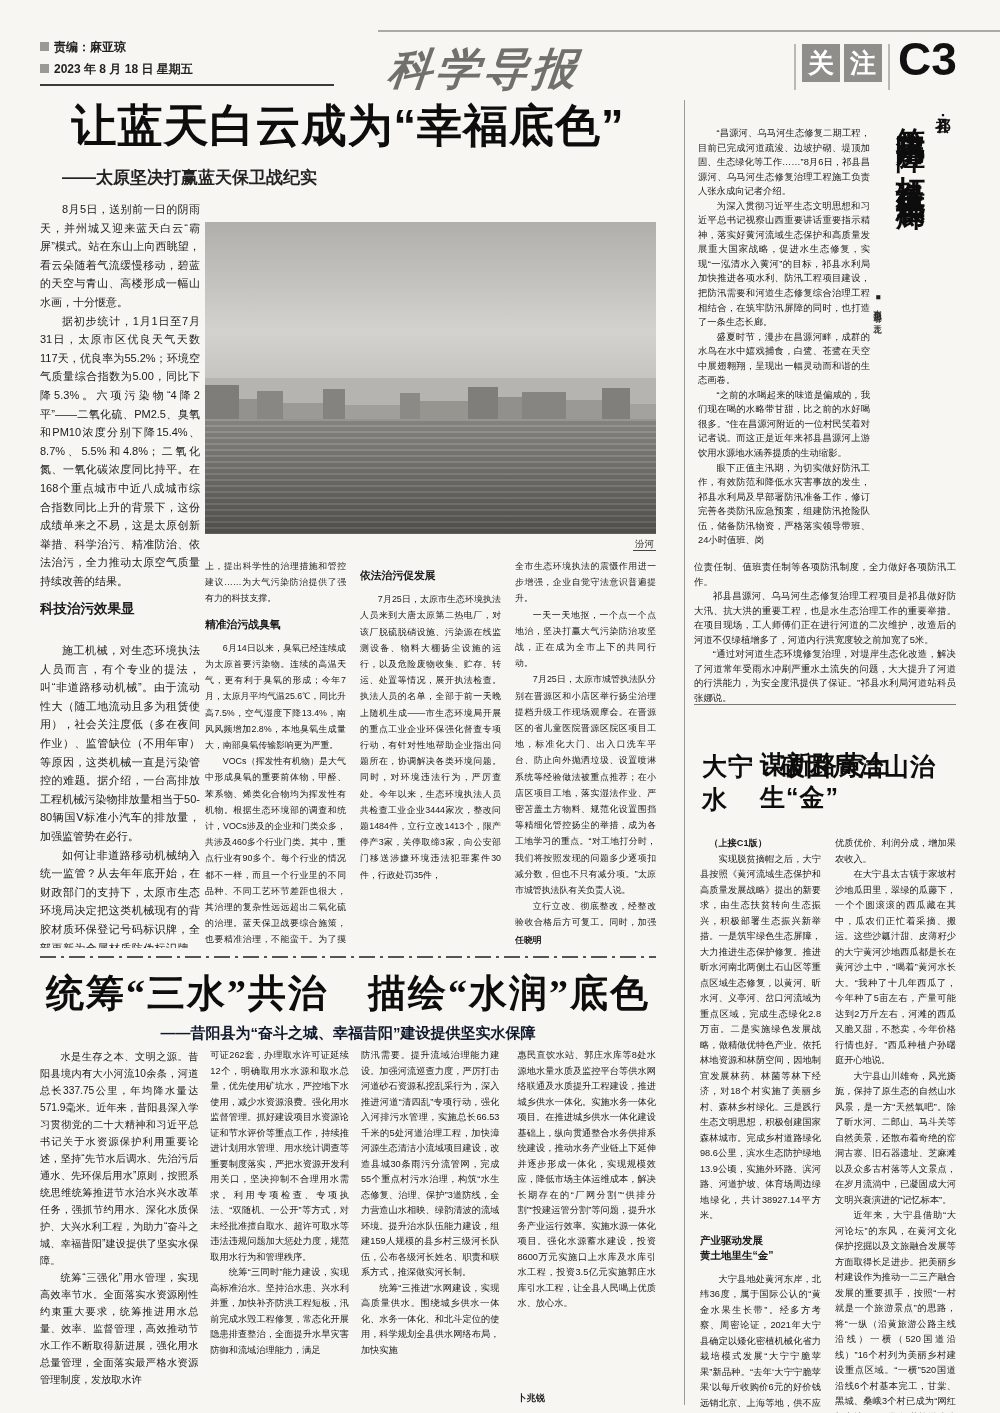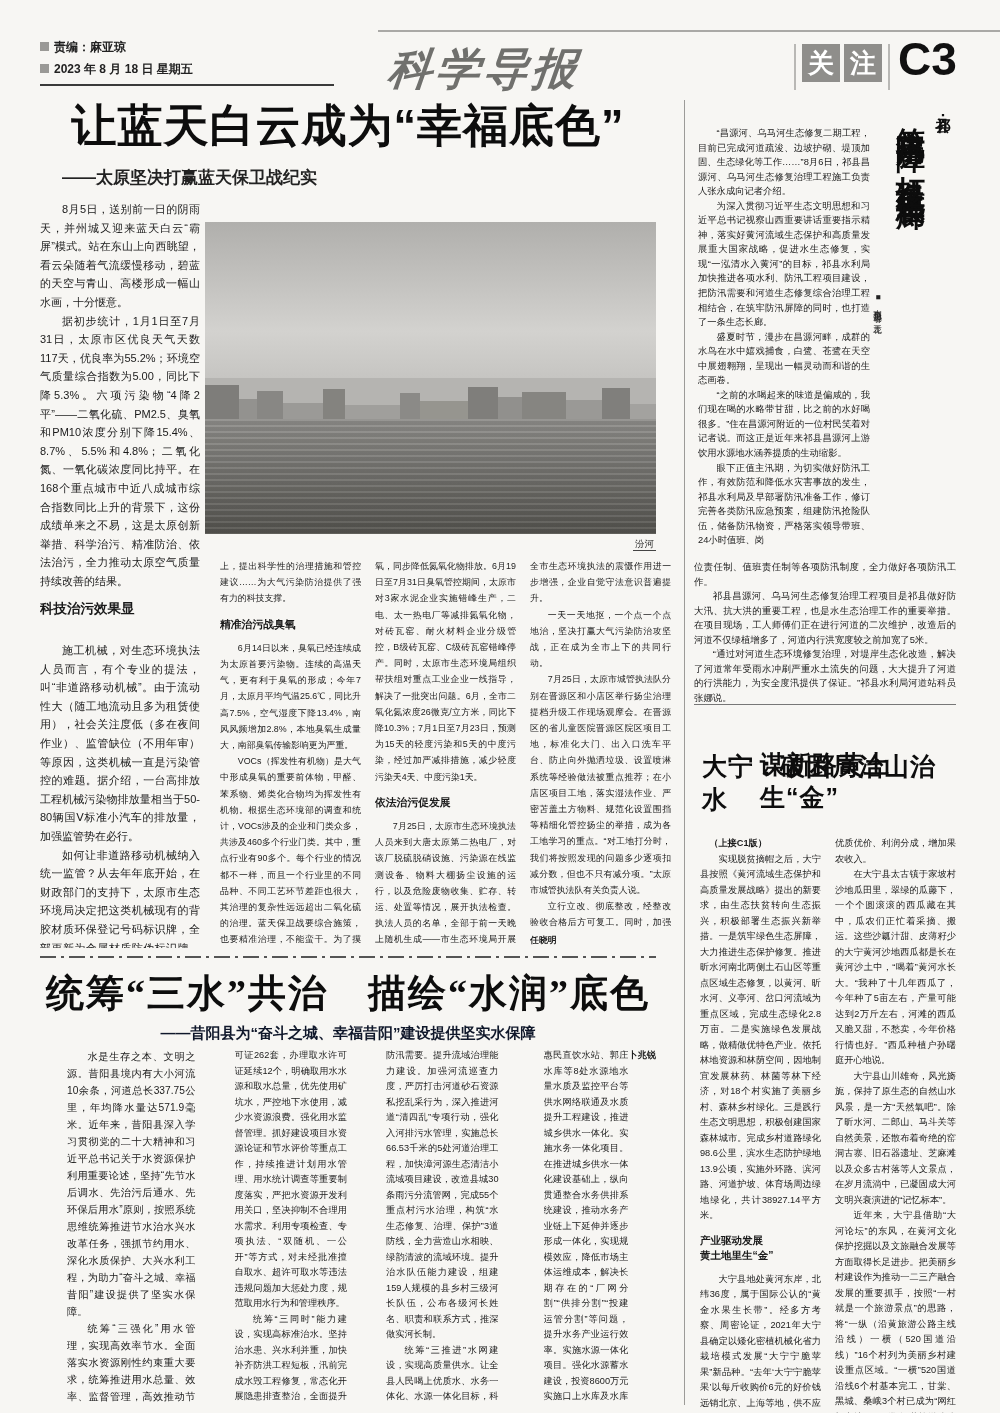--- a/index.html
+++ b/index.html
@@ -26,21 +26,21 @@
   .col1 .sechead{font-size:13.5px;font-weight:bold;text-indent:0;margin:10px 0 22px;}
   .photo{left:205px;top:222px;width:451px;height:312px;background:#bdbcb9;overflow:hidden;}
   .photo .sky{height:50%;background:linear-gradient(#b0afac,#d3d2cf 70%,#c6c5c2);}
   .photo .skyline{height:13%;display:flex;align-items:flex-end;background:#b5b4b1;}
   .photo .skyline i{display:block;}
   .photo .water{height:37%;background:linear-gradient(#8f8e8b,#55544f);position:relative;}
   .photo .water:after{content:"";position:absolute;inset:0;
       background:repeating-linear-gradient(180deg,rgba(255,255,255,.07) 0 2px,rgba(0,0,0,.08) 2px 6px);}
   .caption{left:205px;top:538px;width:451px;text-align:right;font-size:9.5px;color:#222;}
   .caption span{border-bottom:1px solid #444;padding:0 2px 1px;}
-  .cols234{left:220px;top:558px;width:451px;height:390px;display:flex;gap:14px;}
+  .cols234{left:205px;top:558px;width:451px;height:390px;display:flex;gap:14px;}
   .cols234 .c{width:141px;height:100%;overflow:hidden;font-size:8.9px;line-height:16.2px;}
   .cols234 .sechead{font-size:10.8px;font-weight:bold;text-indent:0;margin:9px 0 8px;}
   .c4wrap{display:flex;flex-direction:column;}
   .c4wrap .fill{flex:1;overflow:hidden;}
   .author-line{text-align:right;font-weight:bold;text-indent:0 !important;}
   
   .vrule{left:684px;top:100px;width:1px;height:1305px;background:#9c9b98;}
   .qx-upper{left:698px;top:126px;width:172px;height:424px;font-size:9.3px;line-height:14.55px;overflow:hidden;}
   .qx-wide{left:694px;top:560px;width:262px;height:142px;font-size:9.4px;line-height:14.55px;overflow:hidden;}
   .qx-byline{left:872px;top:292px;height:130px;writing-mode:vertical-rl;font-size:8.5px;color:#222;letter-spacing:1px;}
@@ -57,24 +57,24 @@
   .dn-sub2{font-size:10.5px;font-weight:bold;text-indent:0 !important;margin-bottom:8px !important;}
   
   .b-divider{left:40px;top:956px;width:616px;height:2px;
      background:repeating-linear-gradient(90deg,#555 0 16px,transparent 16px 21px,#555 21px 24px,transparent 24px 29px);}
   .b-title{left:40px;top:968px;width:616px;text-align:center;font-family:"Liberation Serif",serif;
            font-weight:900;font-size:38px;color:#0d0d0d;letter-spacing:2px;}
   .b-deck{left:40px;top:1024px;width:616px;text-align:center;font-size:15px;font-weight:bold;color:#0f172a;}
   .b-cols{left:40px;top:1048px;width:616px;height:358px;display:flex;}
   .b-c1{width:160px;font-size:10.2px;line-height:17px;margin-right:12px;}
   .b-c{width:140px;font-size:9.2px;line-height:15.5px;}
-  .b-c1,.b-c{height:100%;overflow:hidden;margin-left:27px;}
+  .b-c1,.b-c{height:100%;overflow:hidden;}
   .b-gap{margin-right:12px;}
   .b-gap2{margin-right:18px;}
-  .b-c4wrap{display:flex;flex-direction:row;}
+  .b-c4wrap{display:flex;flex-direction:column;}
 </style>
 </head>
 <body>
 
 <div class="page">
 
   <div class="abs hd-left">
     <div><span class="sq"></span><span>责编：麻亚琼</span></div>
     <div><span class="sq"></span><span>2023 年 8 月 18 日  星期五</span></div>
   </div>
@@ -125,21 +125,20 @@
   <div class="abs caption"><span>汾河</span></div>
 
   <div class="abs cols234">
     <div class="c coltext">
       <p style="text-indent:0;">上，提出科学性的治理措施和管控建议……为大气污染防治提供了强有力的科技支撑。</p>
       <p class="sechead">精准治污战臭氧</p>
       <p>6月14日以来，臭氧已经连续成为太原首要污染物。连续的高温天气，更有利于臭氧的形成；今年7月，太原月平均气温25.6℃，同比升高7.5%，空气湿度下降13.4%，南风风频增加2.8%，本地臭氧生成量大，南部臭氧传输影响更为严重。</p>
       <p>VOCs（挥发性有机物）是大气中形成臭氧的重要前体物，甲醛、苯系物、烯类化合物均为挥发性有机物。根据生态环境部的调查和统计，VOCs涉及的企业和门类众多，共涉及460多个行业门类。其中，重点行业有90多个。每个行业的情况都不一样，而且一个行业里的不同品种、不同工艺环节差距也很大，其治理的复杂性远远超出二氧化硫的治理。蓝天保卫战要综合施策，也要精准治理，不能蛮干。为了摸清VOCs的家底，太原市组织专家对企业逐一排查，分行业建立治理台账。</p>
     </div>
     <div class="c coltext">
-      <p style="text-indent:0;">氧，同步降低氮氧化物排放。6月19日至7月31日臭氧管控期间，太原市对3家水泥企业实施错峰生产，二电、太一热电厂等减排氮氧化物，对砖瓦窑、耐火材料企业分级管控，B级砖瓦窑、C级砖瓦窑错峰停产。同时，太原市生态环境局组织帮扶组对重点工业企业一线指导，解决了一批突出问题。6月，全市二氧化氮浓度26微克/立方米，同比下降10.3%；7月1日至7月23日，预测为15天的轻度污染和5天的中度污染，经过加严减排措施，减少轻度污染天4天、中度污染1天。</p>
       <p class="sechead">依法治污促发展</p>
       <p>7月25日，太原市生态环境执法人员来到大唐太原第二热电厂，对该厂脱硫脱硝设施、污染源在线监测设备、物料大棚扬尘设施的运行，以及危险废物收集、贮存、转运、处置等情况，展开执法检查。执法人员的名单，全部于前一天晚上随机生成——市生态环境局开展的重点工业企业环保强化督查专项行动，有针对性地帮助企业指出问题所在，协调解决各类环境问题。同时，对环境违法行为，严厉查处。今年以来，生态环境执法人员共检查工业企业3444家次，整改问题1484件，立行立改1413个，限产停产3家，关停取缔3家，向公安部门移送涉嫌环境违法犯罪案件30件，行政处罚35件，</p>
     </div>
     <div class="c coltext c4wrap">
       <div class="fill">
         <p style="text-indent:0;">全市生态环境执法的震慑作用进一步增强，企业自觉守法意识普遍提升。</p>
         <p>一天一天地抠，一个点一个点地治，坚决打赢大气污染防治攻坚战，正在成为全市上下的共同行动。</p>
         <p>7月25日，太原市城管执法队分别在晋源区和小店区举行扬尘治理提档升级工作现场观摩会。在晋源区的省儿童医院晋源区院区项目工地，标准化大门、出入口洗车平台、防止向外抛洒垃圾、设置喷淋系统等经验做法被重点推荐；在小店区项目工地，落实湿法作业、严密苫盖土方物料、规范化设置围挡等精细化管控扬尘的举措，成为各工地学习的重点。“对工地打分时，我们将按照发现的问题多少逐项扣减分数，但也不只有减分项。”太原市城管执法队有关负责人说。</p>
         <p>立行立改、彻底整改，经整改验收合格后方可复工。同时，加强对三县一市工作指导，施工工地扬尘污染整治百日攻坚行动取得良好效果。7月，全市PM10浓度50微克/每立方米，同比下降9.1%。</p>
 
@@ -195,21 +194,21 @@
     <div class="b-c1 coltext">
       <p>水是生存之本、文明之源。昔阳县境内有大小河流10余条，河道总长337.75公里，年均降水量达571.9毫米。近年来，昔阳县深入学习贯彻党的二十大精神和习近平总书记关于水资源保护利用重要论述，坚持“先节水后调水、先治污后通水、先环保后用水”原则，按照系统思维统筹推进节水治水兴水改革任务，强抓节约用水、深化水质保护、大兴水利工程，为助力“奋斗之城、幸福昔阳”建设提供了坚实水保障。</p>
       <p>统筹“三强化”用水管理，实现高效率节水。全面落实水资源刚性约束重大要求，统筹推进用水总量、效率、监督管理，高效推动节水工作不断取得新进展，强化用水总量管理，全面落实最严格水资源管理制度，发放取水许</p>
     </div>
     <div class="b-c b-gap coltext">
       <p style="text-indent:0;">可证262套，办理取水许可证延续12个，明确取用水水源和取水总量，优先使用矿坑水，严控地下水使用，减少水资源浪费。强化用水监督管理。抓好建设项目水资源论证和节水评价等重点工作，持续推进计划用水管理、用水统计调查等重要制度落实，严把水资源开发利用关口，坚决抑制不合理用水需求。利用专项检查、专项执法、“双随机、一公开”等方式，对未经批准擅自取水、超许可取水等违法违规问题加大惩处力度，规范取用水行为和管理秩序。</p>
       <p>统筹“三同时”能力建设，实现高标准治水。坚持治水患、兴水利并重，加快补齐防洪工程短板，汛前完成水毁工程修复，常态化开展隐患排查整治，全面提升水旱灾害防御和流域治理能力，满足</p>
     </div>
     <div class="b-c b-gap2 coltext">
       <p style="text-indent:0;">防汛需要。提升流域治理能力建设。加强河流巡查力度，严厉打击河道砂石资源私挖乱采行为，深入推进河道“清四乱”专项行动，强化入河排污水管理，实施总长66.53千米的5处河道治理工程，加快漳河源生态清洁小流域项目建设，改造县城30条雨污分流管网，完成55个重点村污水治理，构筑“水生态修复、治理、保护”3道防线，全力营造山水相映、绿韵清波的流域环境。提升治水队伍能力建设，组建159人规模的县乡村三级河长队伍，公布各级河长姓名、职责和联系方式，推深做实河长制。</p>
-      <p>统筹“三推进”水网建设，实现高质量供水。让全县人民喝上优质水、水务一体化、水源一体化目标，科学规划全县供水网络布局，加快实施</p>
+      <p>统筹“三推进”水网建设，实现高质量供水。围绕城乡供水一体化、水务一体化、和北斗定位的使用，科学规划全县供水网络布局，加快实施</p>
     </div>
     <div class="b-c coltext b-c4wrap">
       <div style="flex:1;overflow:hidden;">
         <p style="text-indent:0;">惠民直饮水站、郭庄水库等8处水源地水量水质及监控平台等供水网络联通及水质提升工程建设，推进城乡供水一体化。实施水务一体化项目。在推进城乡供水一体化建设基础上，纵向贯通整合水务供排系统建设，推动水务产业链上下延伸并逐步形成一体化，实现规模效应，降低市场主体运维成本，解决长期存在的“厂网分割”“供排分割”“投建运管分割”等问题，提升水务产业运行效率。实施水源一体化项目。强化水源蓄水建设，投资8600万元实施口上水库及水库引水工程，投资3.5亿元实施郭庄水库引水工程，让全县人民喝上优质水、放心水。</p>
       </div>
       <p class="author-line">卜兆锐</p>
     </div>
   </div>
 
 </div>

